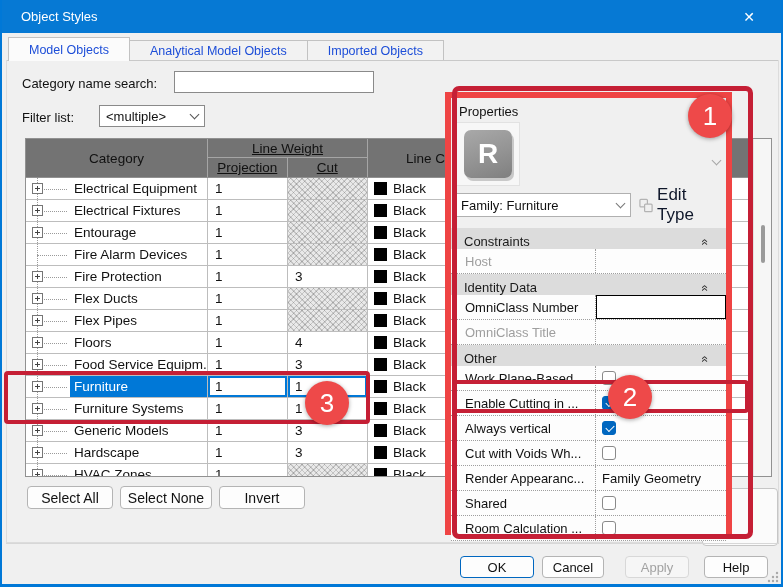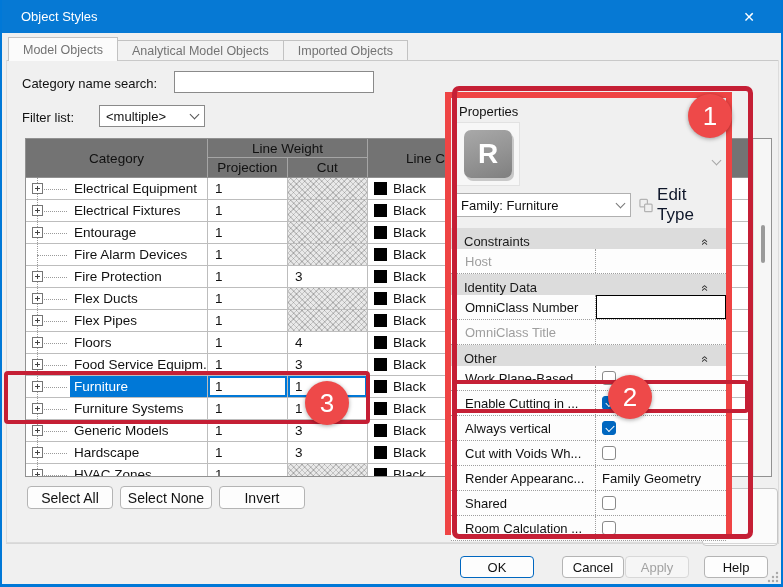--- a/index.html
+++ b/index.html
@@ -8,21 +8,21 @@
          border-left:2px solid #0078D7; border-right:2px solid #0078D7; border-bottom:3px solid #0078D7; }
 
   
   .titlebar { position:absolute; left:-2px; top:0; width:783px; height:33px; background:#0679d4;
               display:flex; align-items:center; color:#fff; font-size:13px; padding-left:21px; }
   .titlebar .close { position:absolute; right:14px; top:0; height:33px; width:40px; display:flex;
                      align-items:center; justify-content:center; font-size:14px; color:#fff; }
 
   
   .tabs { position:absolute; left:6px; top:37px; display:flex; align-items:flex-end; }
-  .tab { height:21px; display:flex; align-items:center; padding:0 14px; font-size:12.5px; color:#737373;
+  .tab { height:21px; display:flex; align-items:center; padding:0 20px; font-size:12.5px; color:#1d4ed8;
          background:#f2f2f2; border:1px solid #c2c2c2; border-bottom:none; margin-right:-1px; }
   .tab.selected { height:24px; background:#fbfbfb; position:relative; z-index:2; }
   .tabstrip-line { position:absolute; left:4px; top:60px; width:773px; height:0; border-top:1px solid #c9c9c9; }
   .page-border { position:absolute; left:4px; top:60px; width:773px; height:483px; border:1px solid #dcdcdc; border-top:none; }
 
   
   .lbl { position:absolute; font-size:13px; color:#111; }
   .search-input { position:absolute; left:172px; top:71px; width:200px; height:22px; background:#fff;
                   border:1px solid #8a8a8a; font-size:13px; padding:0 5px; }
   .combo { position:absolute; left:97px; top:105px; width:106px; height:22px; background:#fff;
@@ -30,21 +30,21 @@
   .combo .chev { margin-left:auto; }
   .chev { width:7px; height:7px; border-right:1.5px solid #555; border-bottom:1.5px solid #555;
           transform:rotate(45deg); display:inline-block; flex:none; margin-top:-3px; }
 
   
   .table { position:absolute; left:23px; top:138px; width:747px; height:339px; background:#fff;
            border:1px solid #919191; overflow:hidden; font-size:13.5px; color:#111; }
   .thead { display:flex; height:39px; background:#737373; border-bottom:1px solid #919191; }
   .th { border-right:1px solid #a5a5a5; display:flex; align-items:center; justify-content:center; }
   .th-cat { width:182px; }
-  .th-lw { width:160px; flex-direction:column; }
+  .th-lw { width:160px; flex-direction:column;text-decoration:underline; }
   .th-lw .lw-top { height:19px; width:100%; display:flex; align-items:center; justify-content:center; border-bottom:1px solid #a5a5a5; }
   .th-lw .lw-sub { flex:1; width:100%; display:flex; }
   .th-lw .lw-sub div { width:80px; display:flex; align-items:center; justify-content:center; }
   .th-lw .lw-sub div:first-child { border-right:1px solid #a5a5a5; }
   .th-lc { flex:1; border-right:none; justify-content:flex-start; padding-left:38px; }
   .trow { display:flex; height:22px; border-bottom:1px solid #bdbdbd; background:#fff; }
   .cell { border-right:1px solid #bdbdbd; display:flex; align-items:center; overflow:hidden; }
   .c-cat { width:182px; }
   .c-num { width:80px; padding-left:7px; }
   .c-col { flex:1; border-right:none; padding-left:6px; }
@@ -361,21 +361,21 @@
       <div class="scroll-thumb"></div>
     </div>
   </div>
 
   <div class="btn" style="left:25px; top:486px; width:86px;">Select All</div>
   <div class="btn" style="left:118px; top:486px; width:92px;">Select None</div>
   <div class="btn" style="left:217px; top:486px; width:86px;">Invert</div>
 
   <div class="footer-sep"></div>
   <div class="fbtn default" style="left:458px; width:74px;">OK</div>
-  <div class="fbtn" style="left:560px; width:62px;">Cancel</div>
+  <div class="fbtn" style="left:540px; width:62px;">Cancel</div>
   <div class="fbtn disabled" style="left:623px; width:64px;">Apply</div>
   <div class="fbtn" style="left:702px; width:64px;">Help</div>
   <svg class="grip" width="13" height="13">
     <g fill="#a8a8a8">
         <circle cx="11" cy="3" r="1.2"></circle>
         <circle cx="7" cy="7" r="1.2"></circle>
         <circle cx="11" cy="7" r="1.2"></circle>
         <circle cx="3" cy="11" r="1.2"></circle>
         <circle cx="7" cy="11" r="1.2"></circle>
         <circle cx="11" cy="11" r="1.2"></circle>

